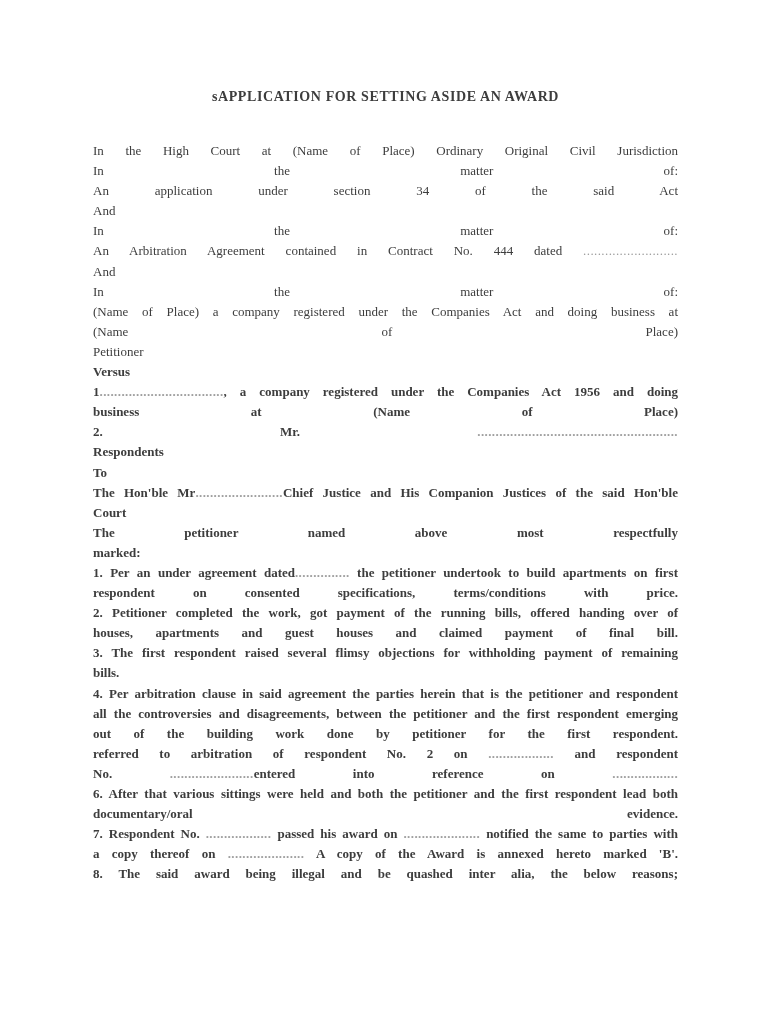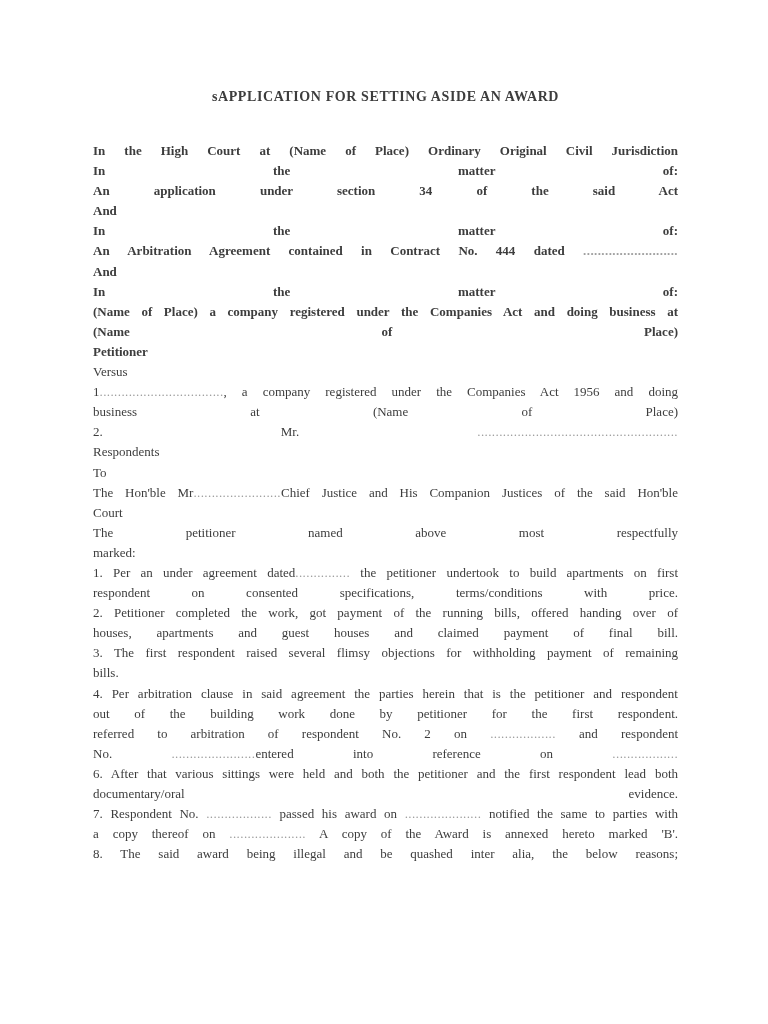--- a/index.html
+++ b/index.html
@@ -31,23 +31,24 @@
     text-align: center;
     letter-spacing: 0.6px;
     margin: 0 0 36px 0;
     color: var(--text-color);
   }
   .doc-body { width: 585px; }
   .line {
     text-align: justify;
     text-justify: inter-word;
     white-space: normal;
+    font-weight: bold;
   }
   .line.spread { text-align-last: justify; }
-  .line.bold { font-weight: bold; }
+  .line.bold { font-weight: normal; }
   .light { color: var(--dots-color); letter-spacing: 0.4px; }
 </style>
 </head>
 <body>
 
 <div class="page">
   <h1 class="title">sAPPLICATION FOR SETTING ASIDE AN AWARD</h1>
   <div class="doc-body">
       <div class="line bold spread"><span>In the High Court at (Name of Place) Ordinary Original Civil Jurisdiction</span></div>
       <div class="line bold spread"><span>In the matter of:</span></div>
@@ -70,20 +71,21 @@
       <div class="line"><span>Court</span></div>
       <div class="line spread"><span>The petitioner named above most respectfully</span></div>
       <div class="line"><span>marked:</span></div>
       <div class="line spread"><span>1. Per an under agreement dated</span><span class="light">...............</span> <span>the petitioner undertook to build apartments on first</span></div>
       <div class="line spread"><span>respondent on consented specifications, terms/conditions with price.</span></div>
       <div class="line spread"><span>2. Petitioner completed the work, got payment of the running bills, offered handing over of</span></div>
       <div class="line spread"><span>houses, apartments and guest houses and claimed payment of final bill.</span></div>
       <div class="line spread"><span>3. The first respondent raised several flimsy objections for withholding payment of remaining</span></div>
       <div class="line"><span>bills.</span></div>
       <div class="line spread"><span>4. Per arbitration clause in said agreement the parties herein that is the petitioner and respondent</span></div>
+      <div class="line spread"><span>all the controversies and disagreements, between the petitioner and the first respondent emerging</span></div>
       <div class="line spread"><span>out of the building work done by petitioner for the first respondent.</span></div>
       <div class="line spread"><span>referred to arbitration of respondent No. 2 on</span> <span class="light">..................</span> <span>and respondent</span></div>
       <div class="line spread"><span>No.</span> <span class="light">.......................</span><span>entered</span> <span>into reference on</span> <span class="light">..................</span></div>
       <div class="line spread"><span>6. After that various sittings were held and both the petitioner and the first respondent lead both</span></div>
       <div class="line spread"><span>documentary/oral evidence.</span></div>
       <div class="line spread"><span>7. Respondent No.</span> <span class="light">..................</span> <span>passed his award on</span> <span class="light">.....................</span> <span>notified the same to parties with</span></div>
       <div class="line spread"><span>a copy thereof on</span> <span class="light">.....................</span> <span>A copy of the Award is annexed hereto marked 'B'.</span></div>
       <div class="line spread"><span>8. The said award being illegal and be quashed inter alia, the below reasons;</span></div>
     </div>
 </div>

